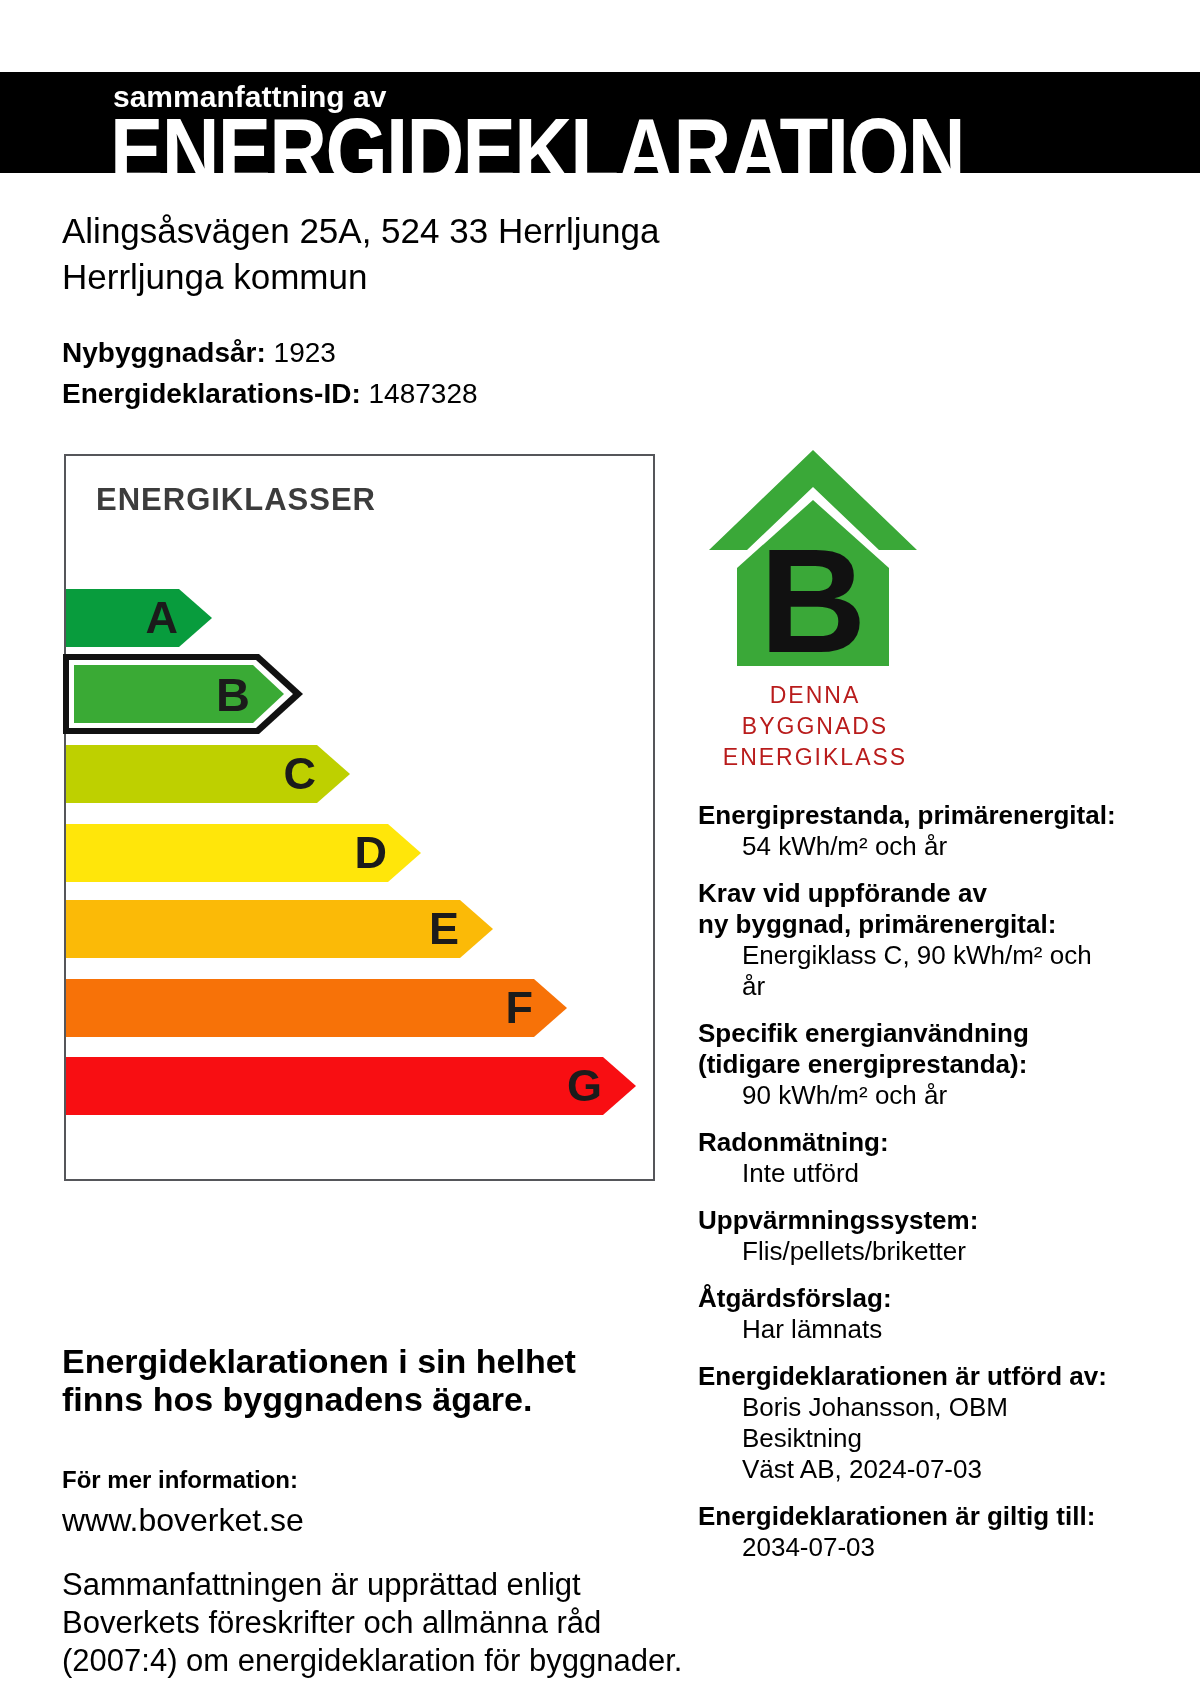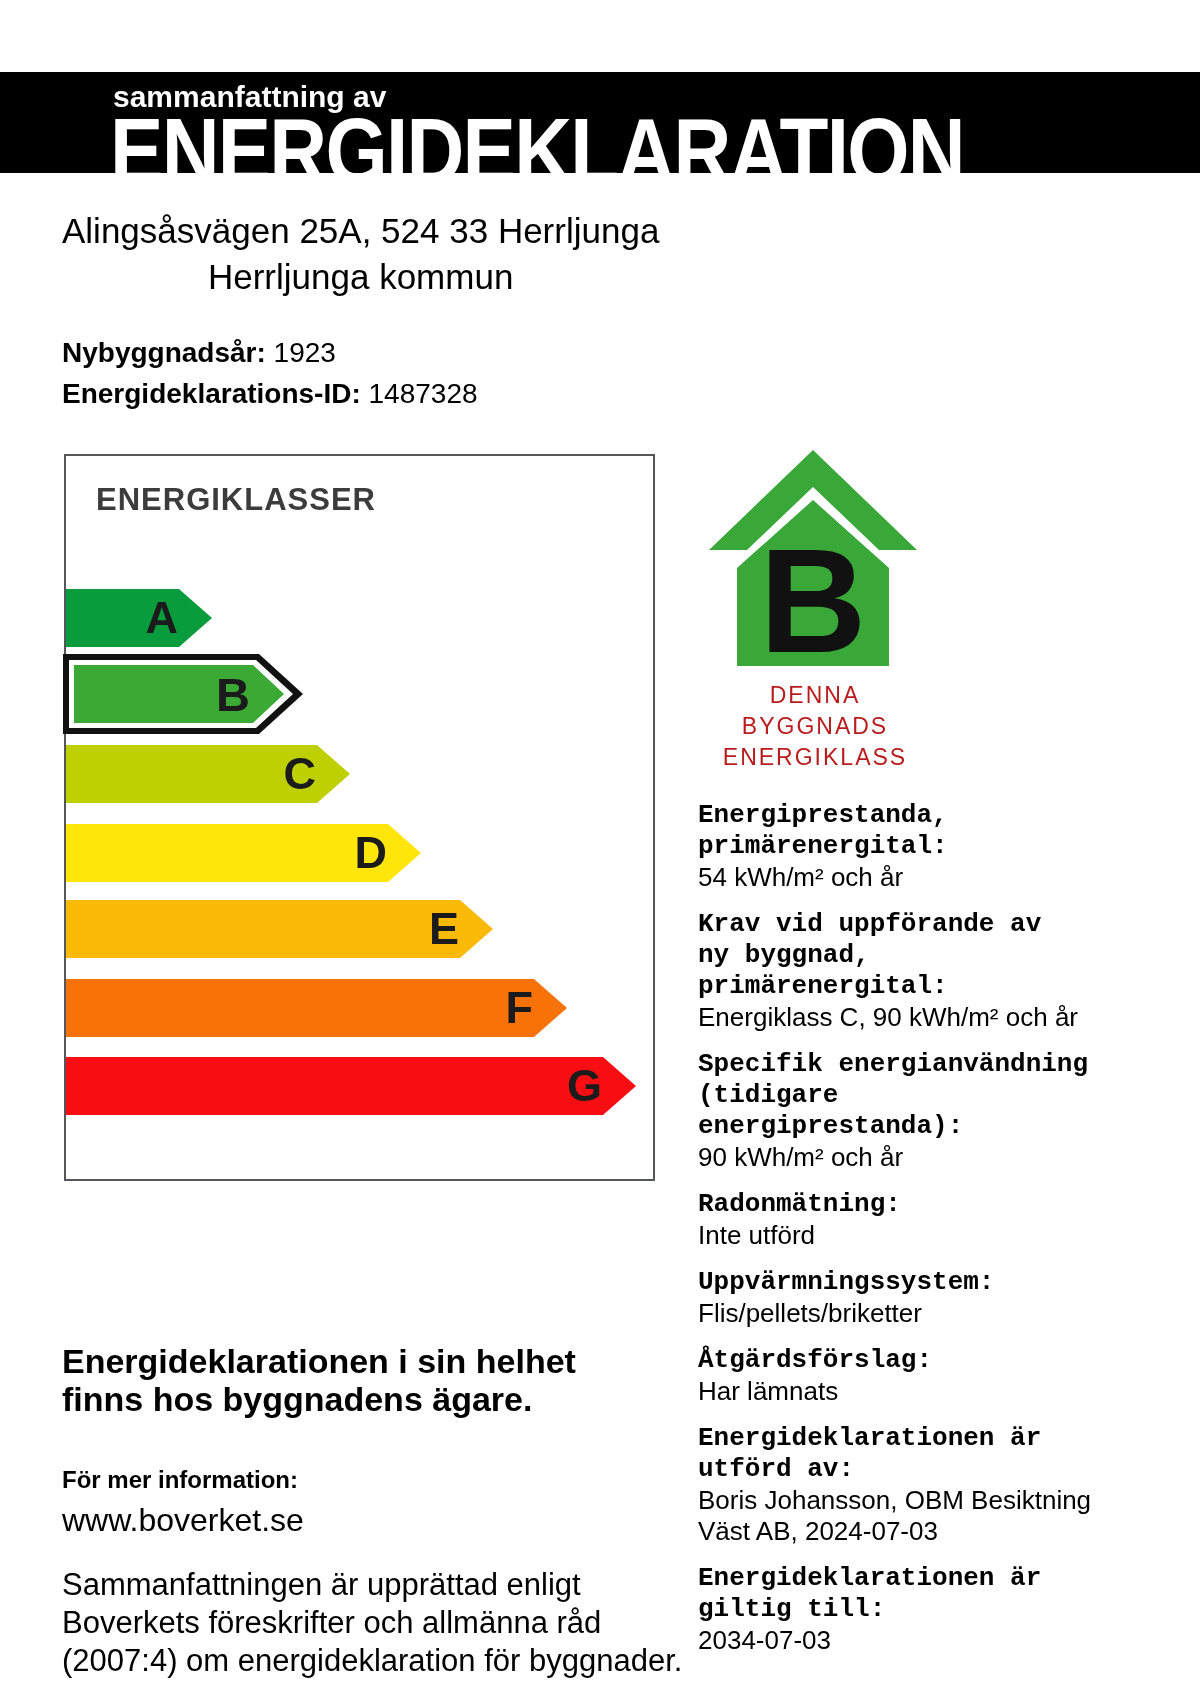--- a/index.html
+++ b/index.html
@@ -7,21 +7,21 @@
   body { font-family:"Liberation Sans","DejaVu Sans",sans-serif; color:#000; }
   .page { position:relative; width:1200px; height:1697px; background:#fff; overflow:hidden; margin:0 auto; }
 
   
   .header-bar { position:absolute; left:0; top:72px; width:1200px; height:101px; background:#000000; }
   .eyebrow { position:absolute; left:113px; top:8px; color:#fff; font-size:30px; font-weight:bold; }
   .big-title { position:absolute; left:110px; top:33px; color:#fff; font-size:92px; font-weight:bold;
                line-height:1; letter-spacing:-2px; transform:scaleX(0.87); transform-origin:left top; white-space:nowrap; }
 
   
-  .address { position:absolute; left:62px; top:208px; font-size:35px; line-height:46px;text-align:center; }
+  .address { position:absolute; left:62px; top:208px; font-size:35px; line-height:46px; }
   .meta { position:absolute; left:62px; top:332px; font-size:28px; line-height:41px; }
   .b { font-weight:bold;margin-top:42px; }
 
   
   .chart-box { position:absolute; left:64px; top:454px; width:591px; height:727px;
                border:2px solid #55565a; background:#fff; }
   .chart-title { position:absolute; left:30px; top:26px; font-size:31px; font-weight:bold;
                  color:#3c3c3c; letter-spacing:1px; }
   .energy-bar { position:absolute; left:0; height:58px;
                 clip-path:polygon(0 0, calc(100% - 33px) 0, 100% 50%, calc(100% - 33px) 100%, 0 100%); }
@@ -34,22 +34,22 @@
 
   
   .badge { position:absolute; left:695px; top:420px; width:240px; }
   .badge-caption { position:absolute; left:695px; top:680px; width:240px; text-align:center;
                    font-size:23px; line-height:31px; color:#b91c1c; letter-spacing:2px; white-space:pre-line; }
   .badge-letter { font-weight:bold; fill:#111; }
 
   
   .details { position:absolute; left:698px; top:800px; width:420px; }
   .detail-block { margin-bottom:16px; font-size:26px; line-height:31px; }
-  .detail-label { font-weight:bold; white-space:pre-line;font-family:Liberation Mono, monospace; }
-  .detail-value { white-space:pre-line; }
+  .detail-label { font-weight:bold; white-space:pre-line; }
+  .detail-value { white-space:pre-line;margin-left:44px; }
 
   
   .ownership { position:absolute; left:62px; top:1342px; font-size:34px; font-weight:bold;
                line-height:38px; white-space:pre-line; }
   .info-label { position:absolute; left:62px; top:1462px; font-size:24px; font-weight:bold; line-height:36px; }
   .info-url { position:absolute; left:62px; top:1502px; font-size:32px; line-height:36px; }
   .note { position:absolute; left:62px; top:1566px; font-size:31px; line-height:38px; white-space:pre-line; }
 </style>
 </head>
 <body>

